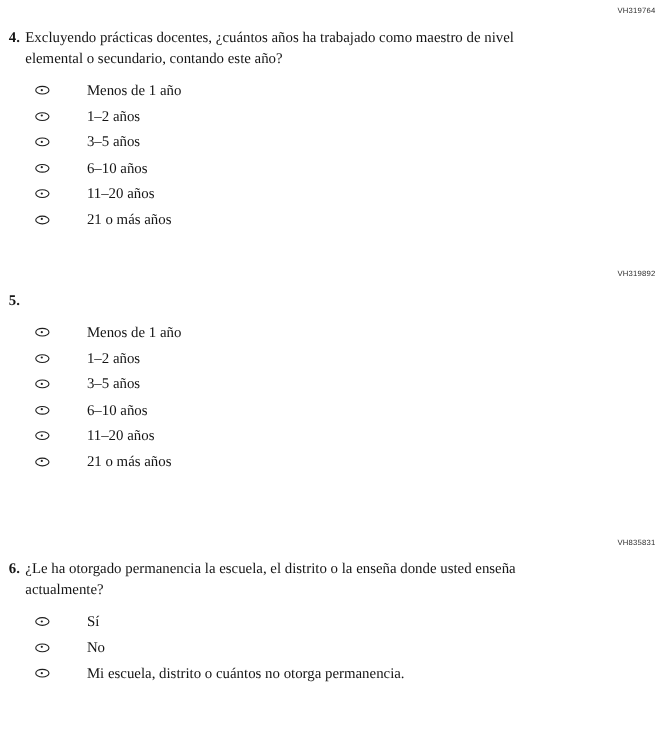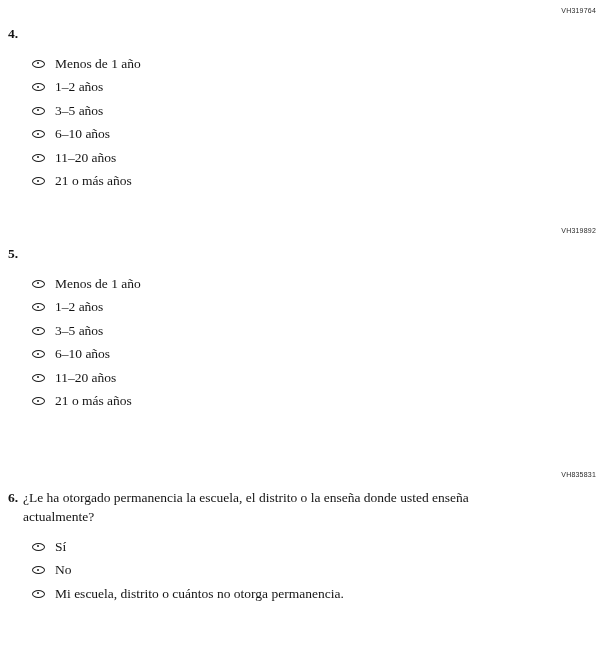--- a/index.html
+++ b/index.html
@@ -49,20 +49,21 @@
   }
   .options {
     margin: 13px 0 0 24px;
   }
   .option {
     display: flex;
     align-items: center;
     margin-bottom: 9.5px;
     height: 14px;
     cursor: pointer;
+    gap: 24px;
   }
   .oval {
     display: inline-block;
     width: 13px;
     height: 8px;
     border: 1.3px solid #1e1e1e;
     border-radius: 50%;
     box-sizing: border-box;
     position: relative;
     flex-shrink: 0;
@@ -86,20 +87,21 @@
 </style>
 </head>
 <body>
 
 <div class="page">
 
   <section class="question-block block-1">
     <div class="code">VH319764</div>
     <div class="question">
       <span class="qnum">4.</span>
+      <span class="qtext">Excluyendo prácticas docentes, ¿cuántos años ha trabajado como maestro de nivel elemental o secundario, contando este año?</span>
     </div>
     <div class="options">
       <div class="option">
         <span class="oval"></span>
         <span class="option-label">Menos de 1 año</span>
       </div>
       <div class="option">
         <span class="oval"></span>
         <span class="option-label">1–2 años</span>
       </div>

